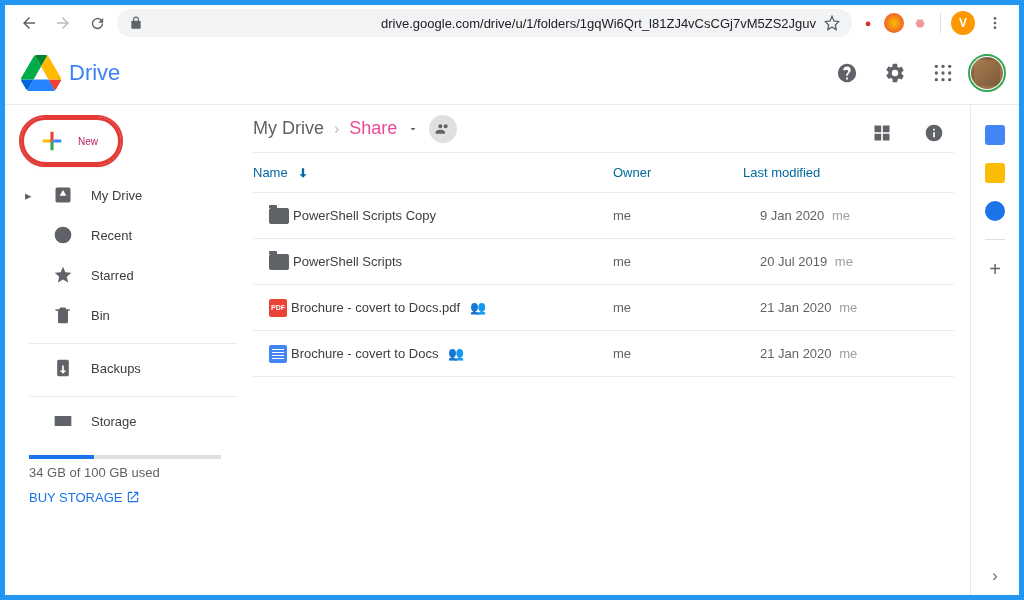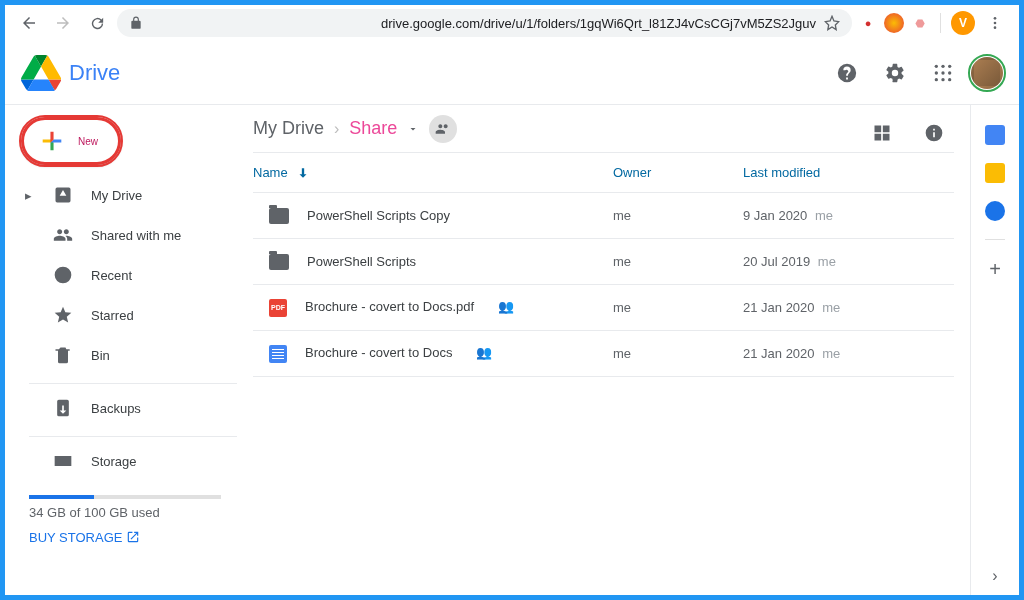--- a/index.html
+++ b/index.html
@@ -46,24 +46,24 @@
   .bc-item { font-size: 18px; color: #5f6368; cursor: pointer; }
   .bc-item.current { color: #ec4899; }
   .bc-sep { color: #bdbdbd; }
   .share-chip { width: 28px; height: 28px; border-radius: 50%; background: #e0e0e0; display: flex; align-items: center; justify-content: center; color: #5f6368; }
   .toolbar-icons { position: absolute; right: 16px; top: 8px; display: flex; gap: 12px; }
   .col-header { display: flex; align-items: center; height: 40px; font-size: 13px; color: #0369a1; border-bottom: 1px solid #e8eaed; }
   .col-name { flex: 0 0 360px; display: flex; align-items: center; gap: 8px; }
   .col-owner { flex: 0 0 130px; }
   .col-mod { flex: 1; }
   .file-row { display: flex; align-items: center; height: 46px; font-size: 13px; color: #5f6368; border-bottom: 1px solid #e8eaed; cursor: pointer; }
-  .file-row .name-cell { flex: 0 0 360px; display: flex; align-items: flex-start; gap: 18px; padding-left: 16px; }
+  .file-row .name-cell { flex: 0 0 360px; display: flex; align-items: center; gap: 4px; padding-left: 16px; }
   .file-row .name-text { color: #3c4043; }
   .file-row .owner-cell { flex: 0 0 130px; }
-  .file-row .mod-cell { flex: 1; }
+  .file-row .mod-cell { flex: 1; margin-left: 17px; }
   .file-row .mod-cell .me { color: #9aa0a6; margin-left: 4px; }
   .shared-glyph { color: #bdbdbd; font-size: 13px; margin-left: 6px; }
 
   .folder-icon { width: 20px; height: 16px; background: #5f6368; border-radius: 2px; position: relative; }
   .folder-icon::before { content: ""; position: absolute; top: -3px; left: 0; width: 8px; height: 3px; background: #5f6368; border-radius: 1px 1px 0 0; }
   .pdf-icon { width: 18px; height: 18px; background: #ea4335; color: #fff; font-size: 7px; font-weight: bold; display: flex; align-items: center; justify-content: center; border-radius: 2px; }
   .doc-icon { width: 18px; height: 18px; background: #4285f4; border-radius: 2px; position: relative; }
   .doc-icon::after { content: ""; position: absolute; left: 3px; right: 3px; top: 4px; bottom: 4px; background: repeating-linear-gradient(#fff, #fff 1px, #4285f4 1px, #4285f4 3px); }
 
   
@@ -177,27 +177,20 @@
     <div class="nav-item mydrive">
       <span class="caret">▸</span>
       <svg width="20" height="20" viewBox="0 0 24 24">
           <path fill="currentColor" d="M19 3H5a2 2 0 0 0-2 2v14a2 2 0 0 0 2 2h14a2 2 0 0 0 2-2V5a2 2 0 0 0-2-2zm-7 3l4 7H8z"></path>
         </svg>
       <span class="label">My Drive</span>
     </div>
     <div class="nav-item">
       <span class="caret"></span>
       <svg width="20" height="20" viewBox="0 0 24 24">
-          <path fill="currentColor" d="M16 11c1.66 0 3-1.34 3-3s-1.34-3-3-3-3 1.34-3 3 1.34 3 3 3zm-8 0c1.66 0 3-1.34 3-3S9.66 5 8 5 5 6.34 5 8s1.34 3 3 3zm0 2c-2.33 0-7 1.17-7 3.5V19h14v-2.5C15 14.17 10.33 13 8 13zm8 0c-.29 0-.62.02-.97.05 1.16.84 1.97 1.97 1.97 3.45V19h6v-2.5c0-2.33-4.67-3.5-7-3.5z"></path>
-        </svg>
-      <span class="label">Shared with me</span>
-    </div>
-    <div class="nav-item">
-      <span class="caret"></span>
-      <svg width="20" height="20" viewBox="0 0 24 24">
           <path fill="currentColor" d="M12 2a10 10 0 1 0 0 20 10 10 0 0 0 0-20zm.5 5H11v6l5.25 3.15.75-1.23-4.5-2.67z"></path>
         </svg>
       <span class="label">Recent</span>
     </div>
     <div class="nav-item">
       <span class="caret"></span>
       <svg width="20" height="20" viewBox="0 0 24 24">
           <path fill="currentColor" d="M12 17.27L18.18 21l-1.64-7.03L22 9.24l-7.19-.61L12 2 9.19 8.63 2 9.24l5.46 4.73L5.82 21z"></path>
         </svg>
       <span class="label">Starred</span>

